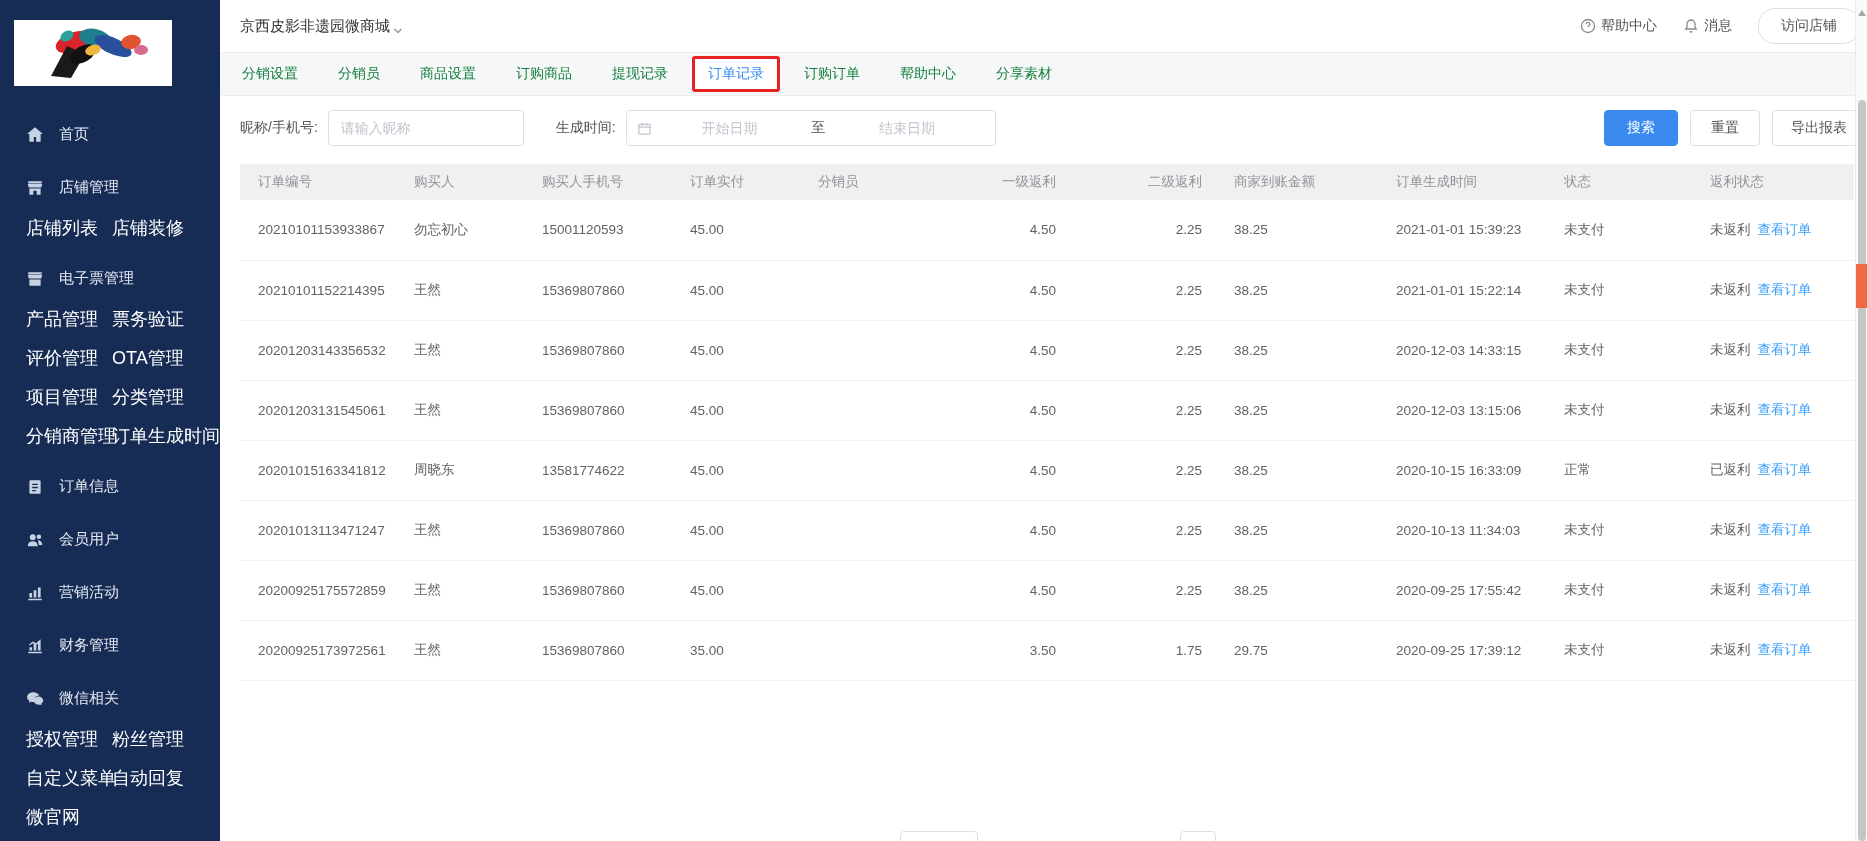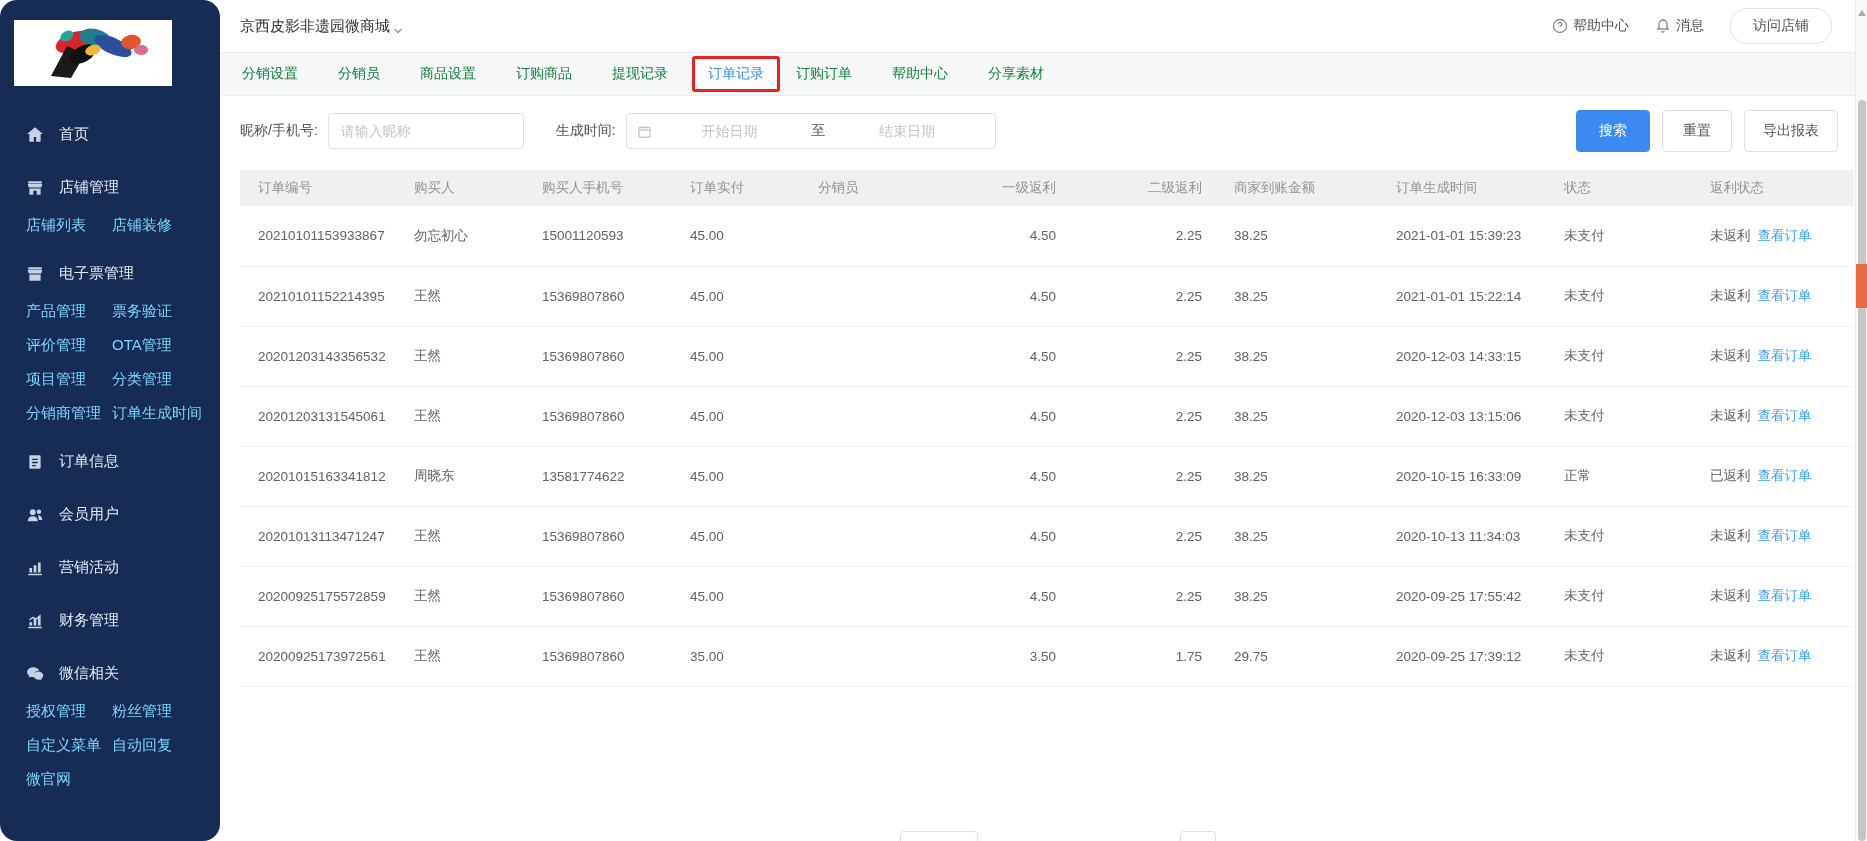--- a/index.html
+++ b/index.html
@@ -1,63 +1,63 @@
 <!DOCTYPE html>
 <html><head>
 <meta charset="utf-8">
 <style>
   * { margin:0; padding:0; box-sizing:border-box; }
   html,body { width:1867px; height:841px; overflow:hidden; }
   body { font-family:"Liberation Sans","DejaVu Sans",sans-serif; background:#fff; color:#333; }
   .app { position:relative; width:1867px; height:841px; display:flex; overflow:hidden; }
 
   
-  .sidebar { width:220px; min-width:220px; height:100%; background:#172c54; overflow:hidden;border-radius:17px; }
+  .sidebar { width:220px; min-width:220px; height:100%; background:#172c54; overflow:hidden; }
   .logo-box { width:158px; height:66px; background:#fff; margin:20px 48px 22px 14px; display:flex; align-items:center; justify-content:center; }
   .nav-item { display:flex; align-items:center; padding:17px 0 17px 26px; color:#e4e9f3; font-size:15px; cursor:pointer; }
   .nav-ic { width:18px; height:18px; margin-right:15px; color:#c7d1e4; display:inline-flex; }
   .nav-ic svg { width:18px; height:18px; fill:currentColor; }
   .nav-sub { display:grid; grid-template-columns:86px auto; row-gap:15px; padding:2px 8px 12px 26px; }
-  .nav-sub-item { color:#7dd3fc; font-size:15px; cursor:pointer; white-space:nowrap; }
+  .nav-sub-item { color:#ffffff; font-size:18px; cursor:pointer; white-space:nowrap; }
 
   
   .main { flex:1; height:100%; padding-right:12px; position:relative; }
   .topbar { height:52px; display:flex; align-items:center; justify-content:space-between; padding:0 26px 0 20px; }
   .store-title { font-size:15px; color:#333; display:flex; align-items:flex-end; gap:3px; cursor:pointer;font-family:Liberation Serif, serif; }
   .caret { width:10px; height:10px; color:#999; display:inline-flex; }
   .caret svg { width:10px; height:10px; fill:none; stroke:currentColor; stroke-width:1.5; }
   .top-actions { display:flex; align-items:center; gap:26px; }
   .top-link { display:flex; align-items:center; gap:5px; font-size:14px; color:#555; cursor:pointer; }
   .top-link svg { width:16px; height:16px; fill:none; stroke:#8a8a8a; stroke-width:1.3; }
   .visit-btn { background:#fff; border:1px solid #dcdfe6; border-radius:17px; padding:8px 22px; font-size:14px; color:#555; cursor:pointer; }
 
   
   .tabsbar { height:44px; background:#f6f7f9; border-top:1px solid #ededf0; border-bottom:1px solid #ededf0; display:flex; align-items:center; padding-left:22px; }
   .tab { font-size:14px; color:#15803d; margin-right:40px; cursor:pointer; white-space:nowrap; }
-  .tab.active { color:#3a8ef0; background:#fff; border:3px solid #e62222; border-radius:3px; padding:6px 13px; margin-left:-16px; margin-right:16px; }
+  .tab.active { color:#3a8ef0; background:#fff; border:3px solid #e62222; border-radius:3px; padding:6px 13px; margin-left:-16px; margin-right:24px; }
 
   
   .filters { display:flex; align-items:center; padding:14px 20px 12px 20px; }
   .f-label { font-size:14px; color:#555; margin-right:10px; white-space:nowrap; }
   .nick-input { width:196px; height:36px; border:1px solid #dcdfe6; border-radius:4px; padding:0 12px; font-size:14px; color:#333; outline:none; }
   .nick-input::placeholder { color:#c0c4cc; }
   .time-label { margin-left:32px; }
   .date-range { width:370px; height:36px; border:1px solid #dcdfe6; border-radius:4px; display:flex; align-items:center; padding:0 10px; background:#fff; }
   .date-range svg { width:15px; height:15px; fill:none; stroke:#c0c4cc; stroke-width:1.3; }
   .date-input { border:none; outline:none; flex:1; font-size:14px; color:#333; text-align:center; background:transparent; min-width:0; }
   .date-input::placeholder { color:#c0c4cc; }
   .to-label { font-size:14px; color:#555; padding:0 4px; }
   .f-actions { margin-left:auto; display:flex; gap:12px; }
-  .btn { height:42px; border-radius:4px; font-size:14px; cursor:pointer; }
+  .btn { height:36px; border-radius:4px; font-size:14px; cursor:pointer; }
   .btn-primary { background:#3a8af0; border:1px solid #3a8af0; color:#fff; padding:0 22px; }
   .btn-plain { background:#fff; border:1px solid #dcdfe6; color:#555; padding:0 20px; }
   .btn-plain.wide { padding:0 18px; }
 
   
-  .table-wrap { margin:6px 4px 0 20px; }
+  .table-wrap { margin:6px 32px 0 20px; }
   table { width:100%; border-collapse:collapse; table-layout:fixed; }
   thead th { background:#f0f0f0; color:#909399; font-weight:normal; font-size:13.5px; text-align:left; height:36px; padding:0 6px; white-space:nowrap; }
   thead th:first-child { padding-left:18px; }
   tbody td { height:60px; border-bottom:1px solid #f1f1f1; color:#606266; font-size:13.5px; padding:0 6px; white-space:nowrap; overflow:hidden; }
   tbody td:first-child { padding-left:18px; }
   th:nth-child(6), td:nth-child(6), th:nth-child(7), td:nth-child(7) { text-align:right; padding-right:26px; }
   .view-link { color:#3ba0f8; text-decoration:none; margin-left:7px; cursor:pointer; }
 
   
   .pager-box { position:absolute; background:#fff; border:1px solid #dcdfe6; border-radius:4px; height:28px; }

